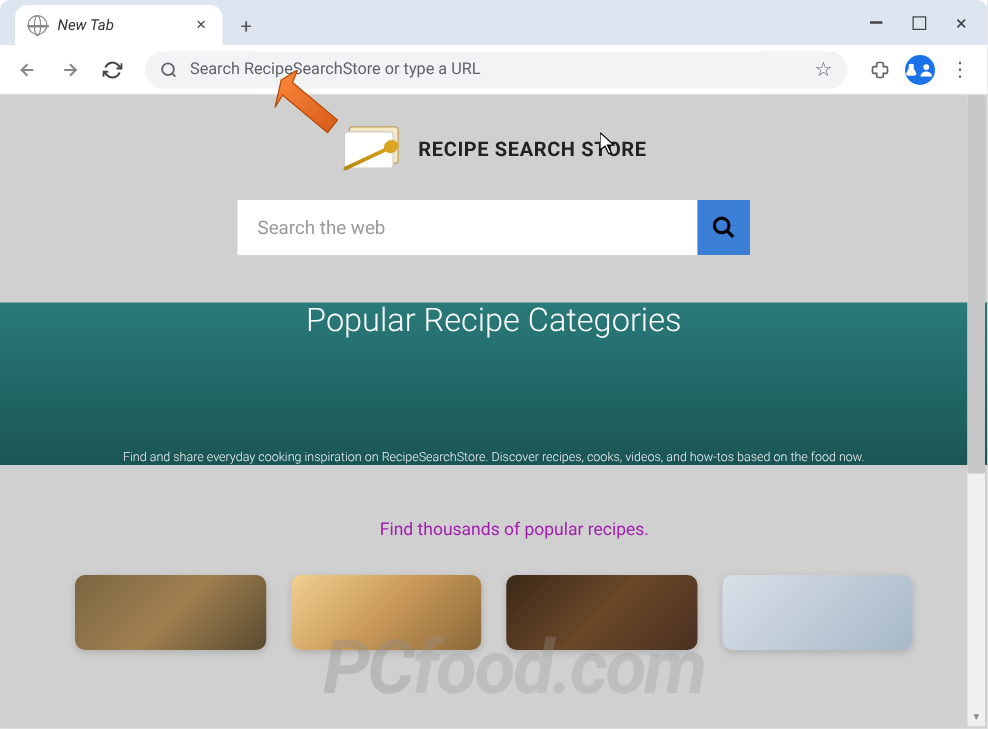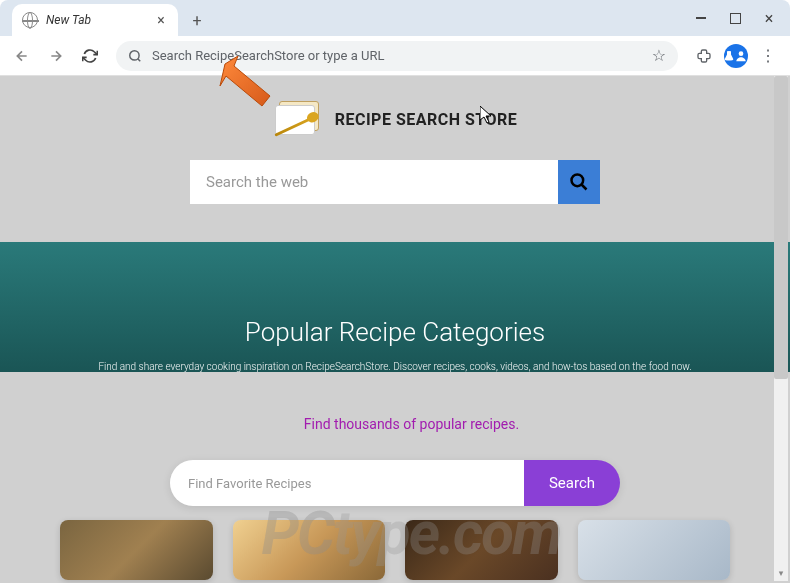--- a/index.html
+++ b/index.html
@@ -40,21 +40,21 @@
 .logo-card { position: absolute; width: 40px; height: 30px; background: #f5e8c5; border: 1px solid #c0a060; border-radius: 3px; top: 4px; left: 6px; }
 .logo-card2 { position: absolute; width: 40px; height: 30px; background: #fff; border: 1px solid #ccc; border-radius: 3px; top: 8px; left: 2px; }
 .logo-spoon { position: absolute; width: 42px; height: 3px; background: linear-gradient(90deg, #b8860b, #daa520); transform: rotate(-25deg); top: 28px; left: 0; border-radius: 2px; }
 .logo-spoon::before { content: ""; position: absolute; right: -6px; top: -4px; width: 12px; height: 10px; background: #daa520; border-radius: 50%; }
 .logo-text { font-size: 16px; font-weight: bold; color: #222; letter-spacing: 0.5px; }
 
 .search-bar-1 { width: 410px; height: 44px; margin: 4px auto 13px; display: flex; }
 .search-input-1 { flex: 1; background: #fff; border: none; padding: 0 16px; font-size: 15px; color: #999; display: flex; align-items: center; }
 .search-btn-1 { width: 42px; background: #3b7ed6; display: flex; align-items: center; justify-content: center; cursor: pointer; }
 
-.teal-banner { margin-top: 38px; height: 130px; background: linear-gradient(180deg, #2a7a7a 0%, #1a5555 100%); display: flex; flex-direction: column; align-items: center; justify-content: flex-end; color: #fff; padding: 0 20px; text-align: center; }
+.teal-banner { margin-top: 38px; height: 130px; background: linear-gradient(180deg, #2a7a7a 0%, #1a5555 100%); display: flex; flex-direction: column; align-items: center; justify-content: space-between; color: #fff; padding: 0 20px; text-align: center; }
 .banner-title { font-size: 26px; font-weight: 300; margin-bottom: 14px; }
 .banner-sub { font-size: 10px; font-weight: 300; opacity: 0.95; }
 
 .recipes-section { padding-top: 44px; text-align: center; }
 .recipes-title { font-size: 14px; color: #a21caf; font-weight: 400; margin-bottom: 28px; padding-left: 33px; }
 
 .search-bar-2 { width: 450px; height: 46px; margin: 0 auto; display: flex; border-radius: 25px; overflow: hidden; box-shadow: 0 2px 8px rgba(0,0,0,0.1); }
 .search-input-2 { flex: 1; background: #fff; border: none; padding: 0 18px; font-size: 13px; color: #999; display: flex; align-items: center; }
 .search-btn-2 { width: 96px; background: #8a3fd6; color: #fff; display: flex; align-items: center; justify-content: center; font-size: 15px; cursor: pointer; }
 
@@ -159,34 +159,30 @@
       </div>
     </div>
 
     <div class="teal-banner">
       <div class="banner-title">Popular Recipe Categories</div>
       <div class="banner-sub">Find and share everyday cooking inspiration on RecipeSearchStore. Discover recipes, cooks, videos, and how-tos based on the food now.</div>
     </div>
 
     <div class="recipes-section">
       <div class="recipes-title">Find thousands of popular recipes.</div>
-      <div class="search-bar-2">
-        <div class="search-input-2">Find Favorite Recipes</div>
-        <div class="search-btn-2">Search</div>
-      </div>
       <div class="recipe-cards">
         <div class="recipe-card rc1"></div>
         <div class="recipe-card rc2"></div>
         <div class="recipe-card rc3"></div>
         <div class="recipe-card rc4"></div>
       </div>
     </div>
 
     <div class="watermark">
-      <span class="pc">PC</span><span class="risk">type.com</span>
+      <span class="pc">PC</span><span class="risk">food.com</span>
     </div>
   </div>
 
   <div class="scrollbar">
     <div class="scroll-thumb"></div>
     <div class="scroll-arrow down">▾</div>
   </div>
 
   <svg class="arrow-annotation" width="70" height="70" viewBox="0 0 70 70">
     <defs>

